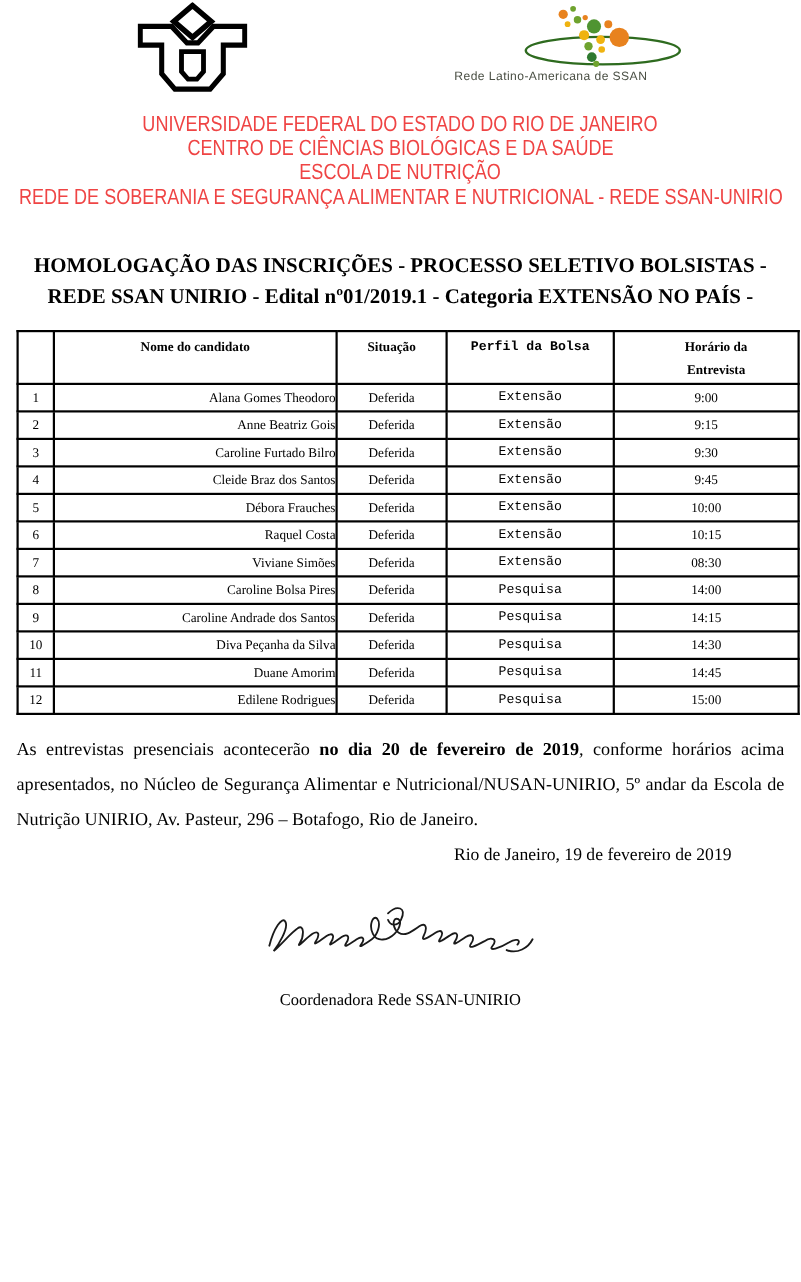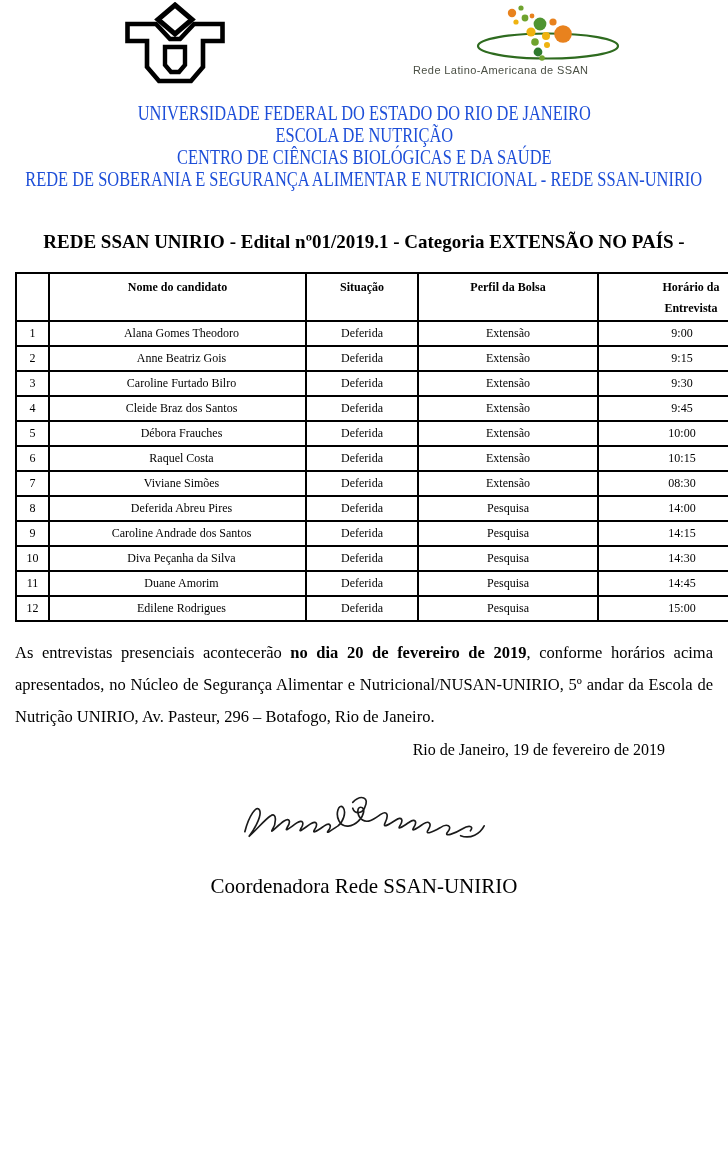--- a/index.html
+++ b/index.html
@@ -21,22 +21,22 @@
     font-family:"Liberation Sans", sans-serif;
     font-size:11px; letter-spacing:0.4px;
     color:#4A4F44; white-space:nowrap;text-align:right;
   }
 
   
   .inst { margin-top:6px; }
   .inst-line {
     display:flex; justify-content:center;
     height:22px; line-height:22px;
-    font-family:Liberation Serif, serif;
-    font-size:20px; color:#1d4ed8;
+    font-family:Liberation Sans, sans-serif;
+    font-size:20px; color:#ef4444;
   }
   .inst-line > span {
     flex:0 0 auto; white-space:nowrap;
     transform:scaleX(0.82); transform-origin:50% 50%;
   }
 
   
   .title { margin:38px 0 0 0; font-weight:bold; }
   .title-line {
     text-align:center; font-size:19px; line-height:28px;
@@ -50,44 +50,44 @@
     font-size:12px;
   }
   .tbl th, .tbl td { border:2px solid #000; box-sizing:border-box; }
   .tbl th {
     font-weight:bold; vertical-align:top;
     height:47px; padding-top:3px; line-height:21px;
     text-align:center;
   }
   .tbl th.c-time { padding-left:48px; padding-right:30px;border-radius:19px; }
   .tbl td { height:25px; padding:0; line-height:1.05; text-align:center; }
-  .tbl td.c-name { text-align:center; padding-left:8px; }
+  .tbl td.c-name { text-align:right; padding-left:8px; }
   .c-num  { width:33px; }
   .c-name { width:257px; }
-  .c-stat { width:112px; }
-  .c-prof { width:180px; }
+  .c-stat { width:100px; }
+  .c-prof { width:152px;font-family:Liberation Mono, monospace; }
   .c-time { width:168px; }
 
   
   .para {
     margin:15px 15px 0 15px;
     font-size:16.5px; line-height:32px;
     text-align:justify;
   }
   .dateline {
     margin:0 15px 0 15px; padding-right:48px;
     font-size:16px; line-height:33px;
     text-align:right;
   }
 
   
   .sigblock { margin-top:14px; text-align:center; }
   .sig-svg { display:block; margin:0 auto; }
   .signame { margin-top:4px; font-size:16.5px; }
-  .sigrole { margin-top:16px; font-size:21px; }
+  .sigrole { margin-top:16px; font-size:15px; }
 </style>
 </head>
 <body>
 
 <div class="page">
 
   <div class="hdr">
 
     <svg class="unirio-svg" width="100" height="84" viewBox="0 0 100 84" aria-hidden="true">
       <path d="M50,3 L67,17.5 L50,32 L33,17.5 Z" fill="none" stroke="#000" stroke-width="5"></path>
@@ -114,31 +114,32 @@
     </svg>
 
     <div class="ssan-cap">Rede Latino-Americana de SSAN</div>
   </div>
 
   <div class="inst" id="inst">
       <div class="inst-line">
         <span>UNIVERSIDADE FEDERAL DO ESTADO DO RIO DE JANEIRO</span>
       </div>
       <div class="inst-line">
+        <span>CENTRO DE CIÊNCIAS BIOLÓGICAS E DA SAÚDE</span>
+      </div>
+      <div class="inst-line">
         <span>ESCOLA DE NUTRIÇÃO</span>
       </div>
       <div class="inst-line">
-        <span>CENTRO DE CIÊNCIAS BIOLÓGICAS E DA SAÚDE</span>
-      </div>
-      <div class="inst-line">
         <span>REDE DE SOBERANIA E SEGURANÇA ALIMENTAR E NUTRICIONAL - REDE SSAN-UNIRIO</span>
       </div>
     </div>
 
   <div class="title" id="title">
+      <div class="title-line">HOMOLOGAÇÃO DAS INSCRIÇÕES - PROCESSO SELETIVO BOLSISTAS -</div>
       <div class="title-line">REDE SSAN UNIRIO - Edital  nº01/2019.1 - Categoria EXTENSÃO NO PAÍS -</div>
     </div>
 
   <table class="tbl">
     <thead>
       <tr>
         <th class="c-num"></th>
         <th class="c-name">Nome do candidato</th>
         <th class="c-stat">Situação</th>
         <th class="c-prof">Perfil da Bolsa</th>
@@ -190,21 +191,21 @@
         </tr>
         <tr>
           <td class="c-num">7</td>
           <td class="c-name">Viviane Simões</td>
           <td class="c-stat">Deferida</td>
           <td class="c-prof">Extensão</td>
           <td class="c-time">08:30</td>
         </tr>
         <tr>
           <td class="c-num">8</td>
-          <td class="c-name">Deferida Abreu Pires</td>
+          <td class="c-name">Caroline Bolsa Pires</td>
           <td class="c-stat">Deferida</td>
           <td class="c-prof">Pesquisa</td>
           <td class="c-time">14:00</td>
         </tr>
         <tr>
           <td class="c-num">9</td>
           <td class="c-name">Caroline Andrade dos Santos</td>
           <td class="c-stat">Deferida</td>
           <td class="c-prof">Pesquisa</td>
           <td class="c-time">14:15</td>

